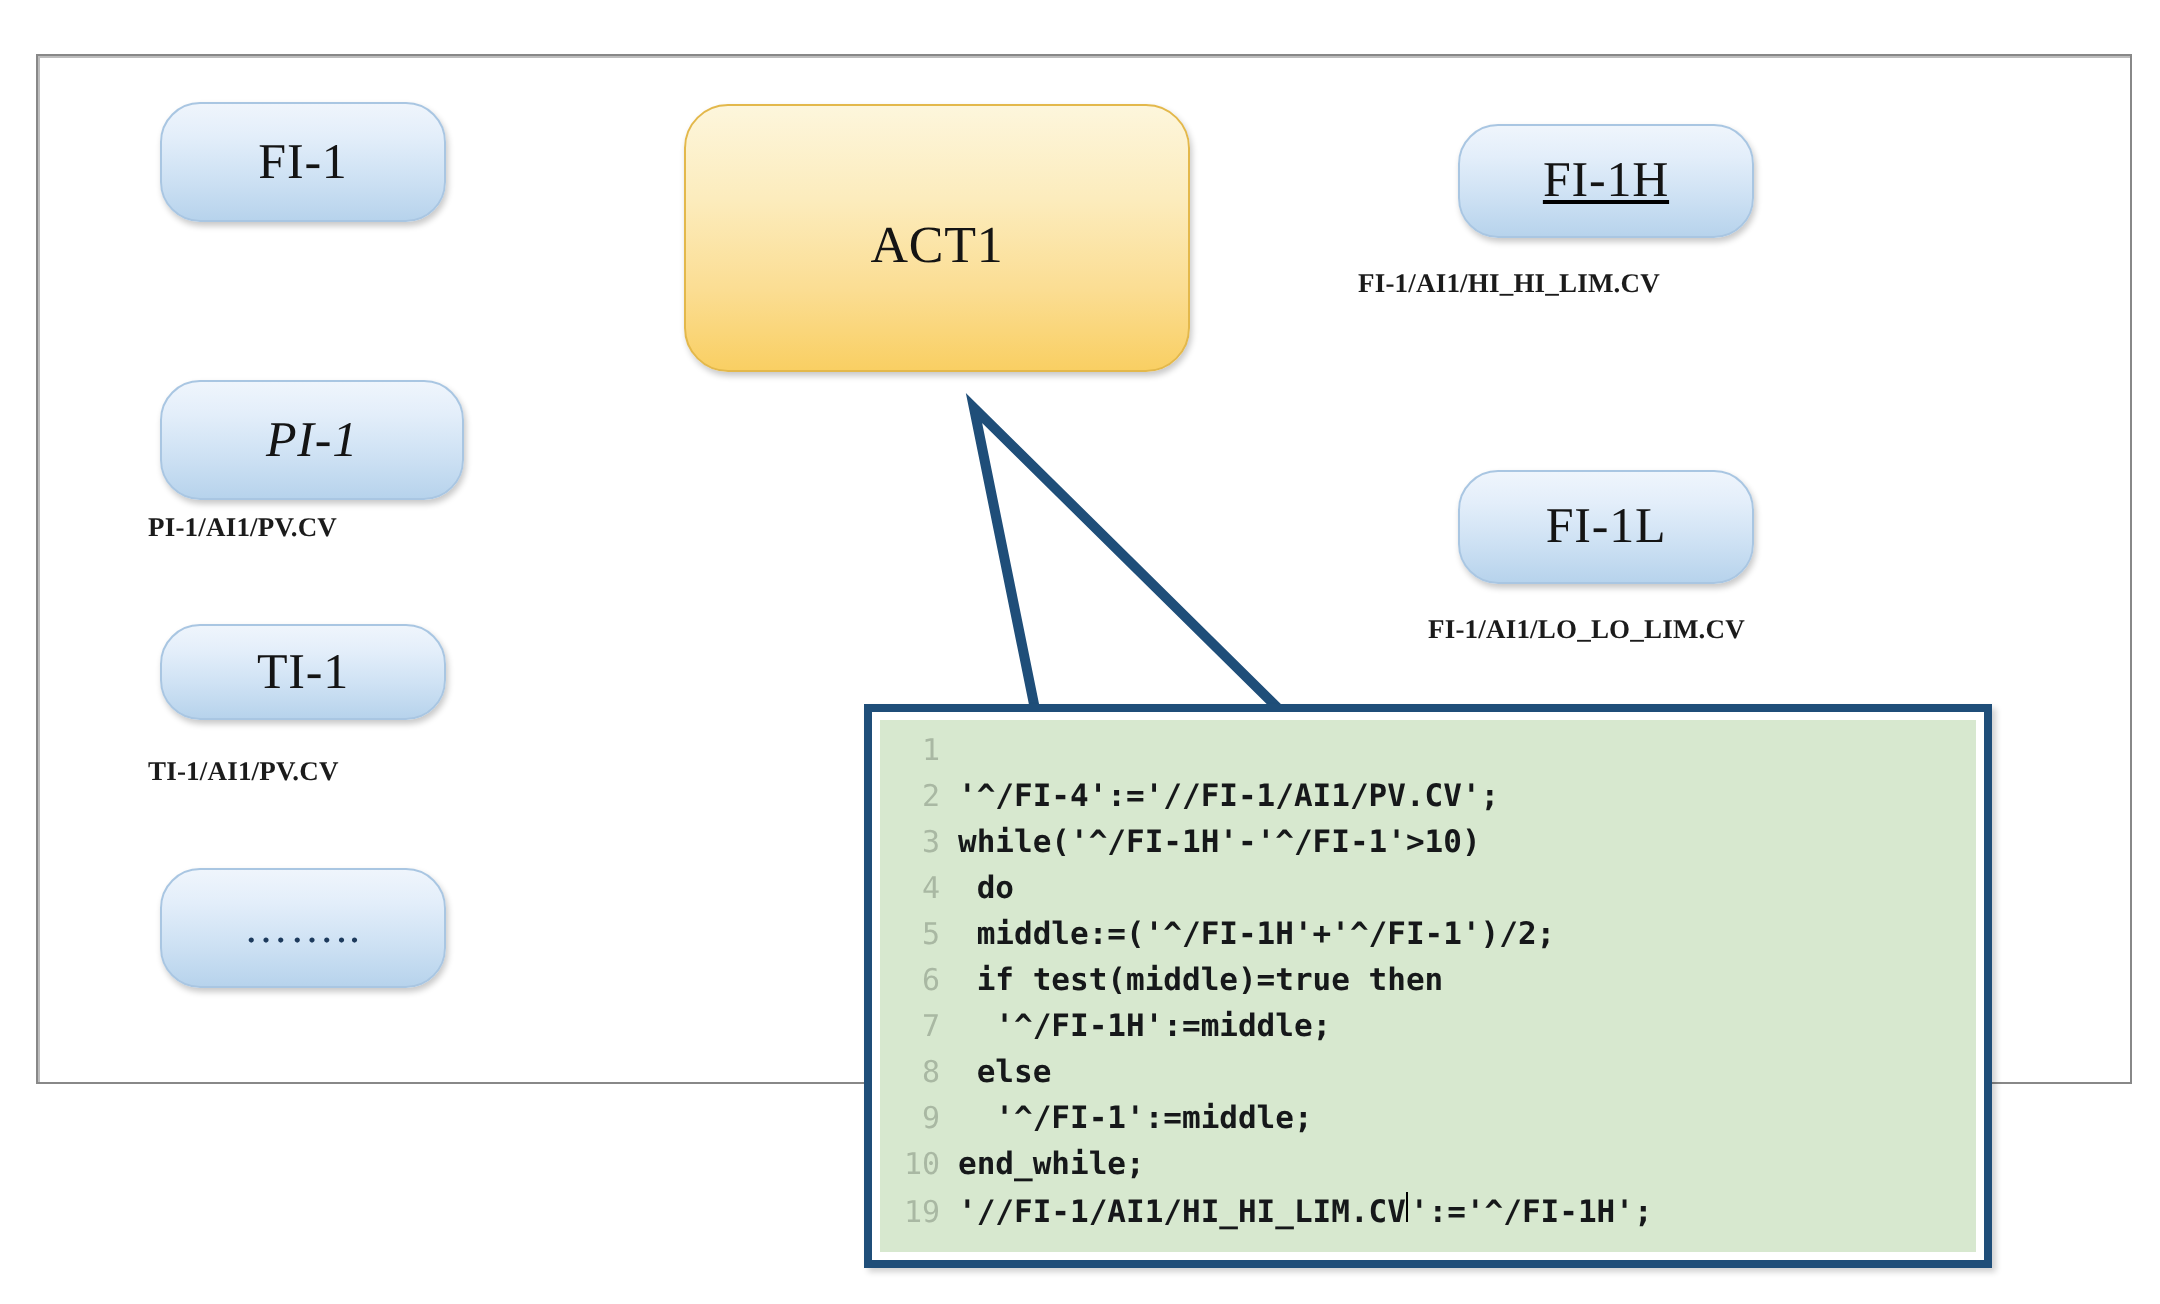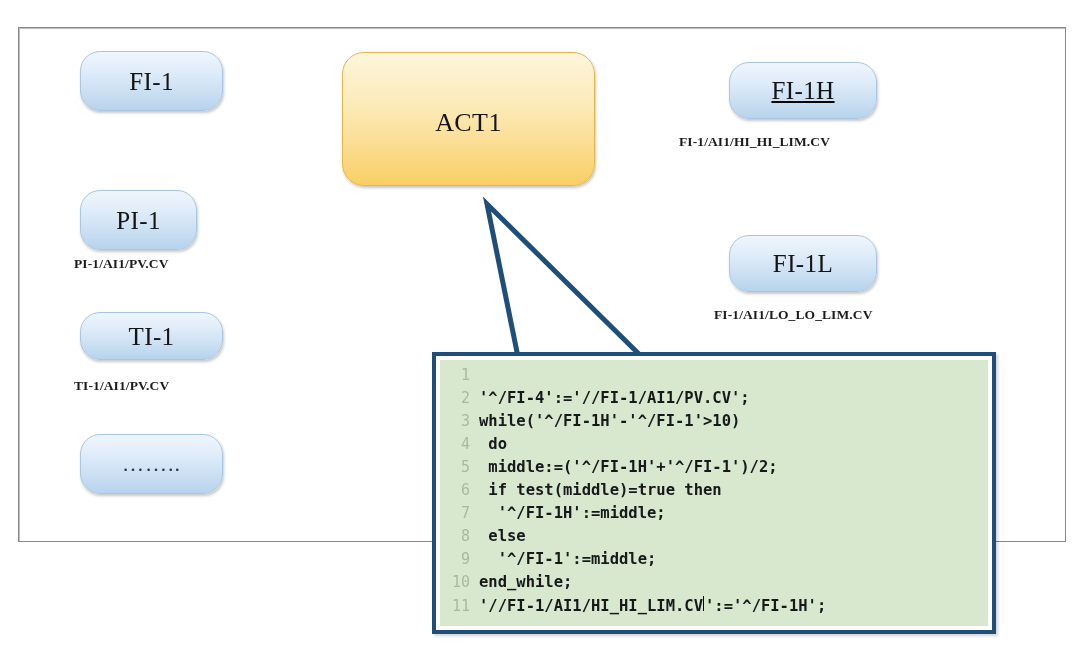--- a/index.html
+++ b/index.html
@@ -137,21 +137,21 @@
 <body>
 
 <div id="canvas">
 
   <div id="frame"></div>
 
   <div class="node node-blue" style="left:80px; top:51px; width:143px; height:60px;">
     <span class="node-label">FI-1</span>
   </div>
 
-  <div class="node node-blue" style="left:80px; top:190px; width:117px; height:60px;">
+  <div class="node node-blue" style="left:80px; top:190px; width:152px; height:60px;font-style:italic;">
     <span class="node-label">PI-1</span>
   </div>
   <div class="tag" style="left:74px; top:256px;">PI-1/AI1/PV.CV</div>
 
   <div class="node node-blue" style="left:80px; top:312px; width:143px; height:48px;">
     <span class="node-label">TI-1</span>
   </div>
   <div class="tag" style="left:74px; top:378px;">TI-1/AI1/PV.CV</div>
 
   <div class="node node-blue" style="left:80px; top:434px; width:143px; height:60px;">
@@ -212,21 +212,21 @@
       </div>
       <div class="code-line">
         <span class="ln">9</span>
         <span class="code-text">  '^/FI-1':=middle;</span>
       </div>
       <div class="code-line">
         <span class="ln">10</span>
         <span class="code-text">end_while;</span>
       </div>
       <div class="code-line">
-        <span class="ln">11</span>
+        <span class="ln">19</span>
         <span class="code-text">'//FI-1/AI1/HI_HI_LIM.CV</span>
         <span class="caret"></span>
         <span class="code-text">':='^/FI-1H';</span>
       </div>
 
     </div>
   </div>
 
 </div>
 

